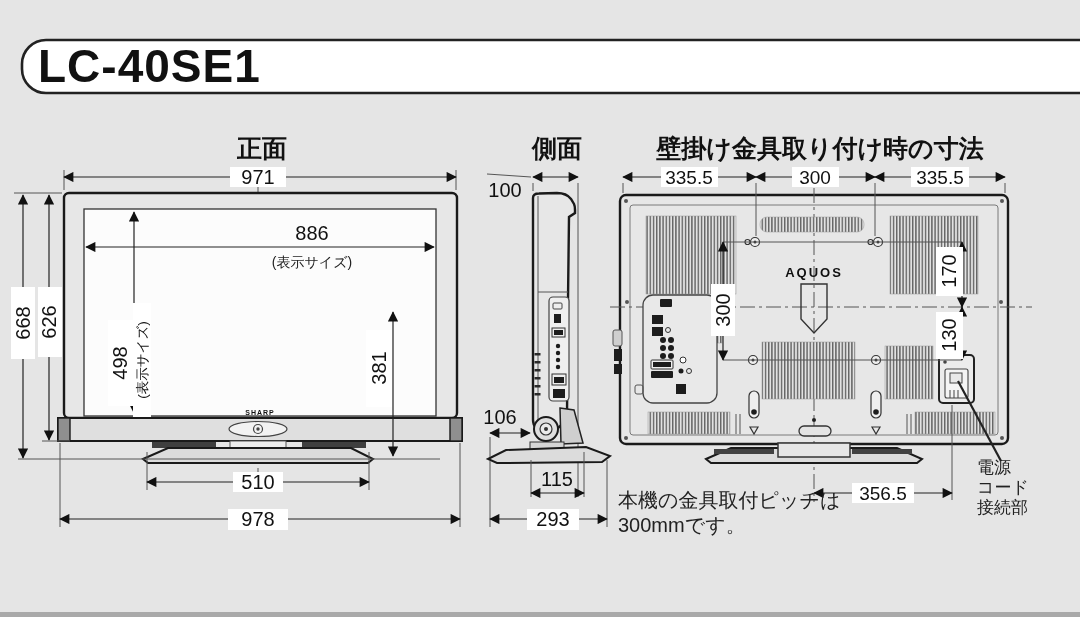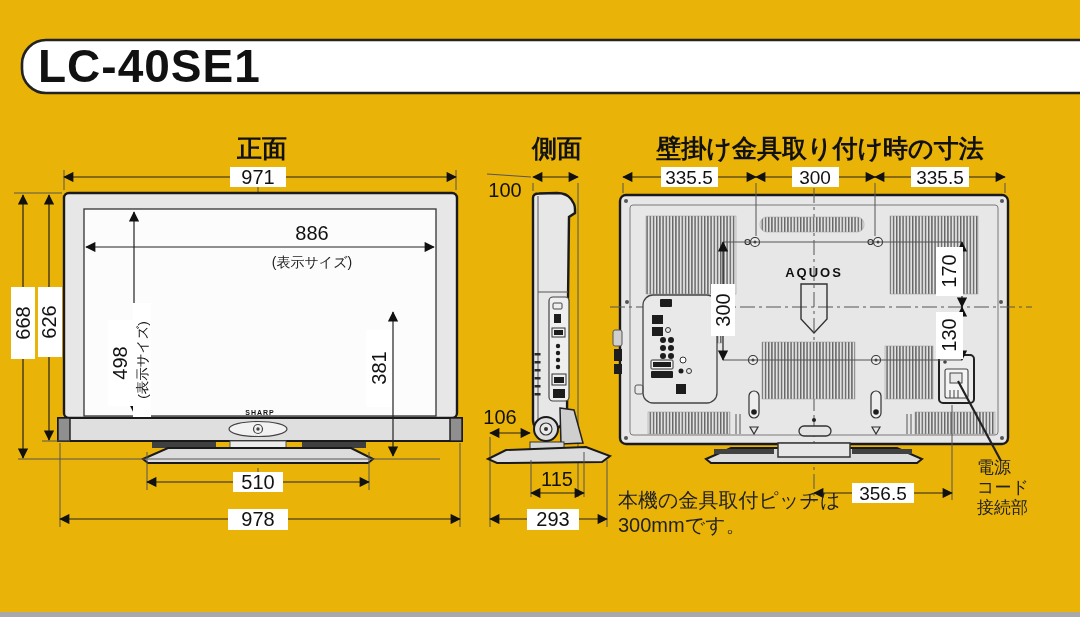--- a/index.html
+++ b/index.html
@@ -1,16 +1,16 @@
 <!DOCTYPE html>
 <html><head>
 <meta charset="utf-8">
 <style>
   html,body{margin:0;padding:0;background:#fff;}
-  #page{position:relative;width:1080px;height:617px;background:#eab308;overflow:hidden;
+  #page{position:relative;width:1080px;height:617px;background:#e5e5e5;overflow:hidden;
         font-family:"Liberation Sans",sans-serif;}
   svg{position:absolute;left:0;top:0;}
   .t{font-family:"Liberation Sans",sans-serif;fill:#111;}
   .d{font-size:20px;text-anchor:middle;}
   .d19{font-size:19px;text-anchor:middle;}
   .note{font-size:14px;text-anchor:middle;fill:#222;}
   .sect{font-size:25px;font-weight:bold;text-anchor:middle;}
   .model{font-size:46px;font-weight:bold;letter-spacing:1px;}
   .foot{font-size:20px;fill:#222;}
   .plabel{font-size:17px;fill:#222;}

